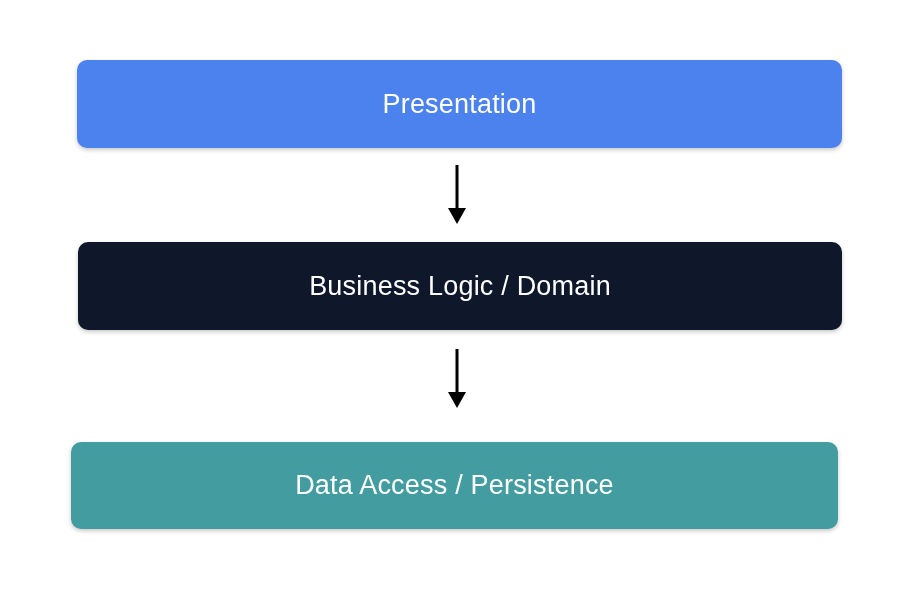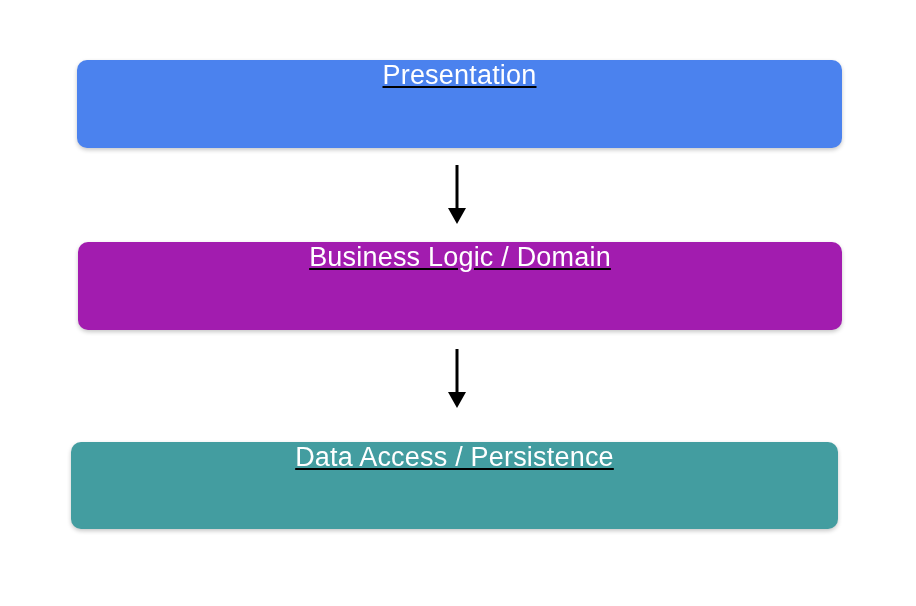--- a/index.html
+++ b/index.html
@@ -12,23 +12,23 @@
     position: relative;
     width: 916px;
     height: 606px;
     background: #ffffff;
     overflow: hidden;
   }
   .layer-box {
     position: absolute;
     border-radius: 10px;
     display: flex;
+    align-items: center;
     justify-content: center;
     box-shadow: 0 2px 4px rgba(0,0,0,0.22);
-    text-decoration: underline;
   }
   .layer-label {
     color: #ffffff;
     font-size: 27px;
     font-weight: 400;
     letter-spacing: 0.2px;
     white-space: nowrap;
   }
   .box-presentation { left: 77px;  top: 60px;  width: 765px; height: 88px; }
   .box-business     { left: 78px;  top: 242px; width: 764px; height: 88px; }
@@ -49,21 +49,21 @@
 
   <div class="layer-box box-presentation" style="background-color: rgb(75, 130, 238);">
     <span class="layer-label">Presentation</span>
   </div>
 
   <svg class="flow-arrow arrow-1" viewBox="0 0 24 60" aria-hidden="true">
     <line x1="12" y1="1" x2="12" y2="46" stroke="#000000" stroke-width="3"></line>
     <polygon points="3,44 21,44 12,60" fill="#000000"></polygon>
   </svg>
 
-  <div class="layer-box box-business" style="background-color: #a21caf;">
+  <div class="layer-box box-business" style="background-color: #0f172a;">
     <span class="layer-label">Business Logic / Domain</span>
   </div>
 
   <svg class="flow-arrow arrow-2" viewBox="0 0 24 60" aria-hidden="true">
     <line x1="12" y1="1" x2="12" y2="46" stroke="#000000" stroke-width="3"></line>
     <polygon points="3,44 21,44 12,60" fill="#000000"></polygon>
   </svg>
 
   <div class="layer-box box-data" style="background-color: rgb(67, 157, 160); margin-top: 16px;">
     <span class="layer-label">Data Access / Persistence</span>

